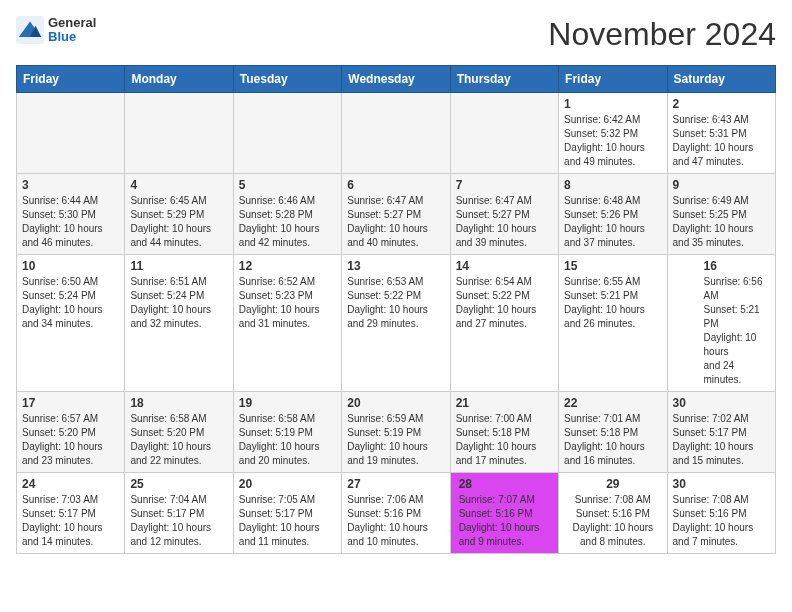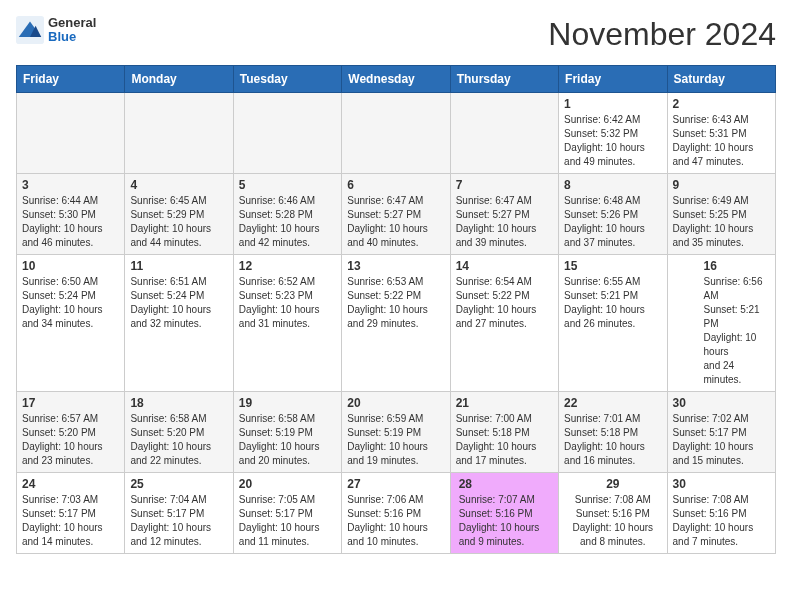--- a/index.html
+++ b/index.html
@@ -239,21 +239,21 @@
             <div class="day-info">Sunrise: 7:04 AM<br>Sunset: 5:17 PM<br>Daylight: 10 hours<br>and 12 minutes.</div>
           </td>
           <td style="background: rgb(255, 255, 255);">
             <span class="day-number">20</span>
             <div class="day-info">Sunrise: 7:05 AM<br>Sunset: 5:17 PM<br>Daylight: 10 hours<br>and 11 minutes.</div>
           </td>
           <td style="background: rgb(255, 255, 255);">
             <span class="day-number">27</span>
             <div class="day-info">Sunrise: 7:06 AM<br>Sunset: 5:16 PM<br>Daylight: 10 hours<br>and 10 minutes.</div>
           </td>
-          <td style="background: #f0abfc; padding-left: 8px;">
+          <td style="background: #d946ef; padding-left: 8px;">
             <span class="day-number">28</span>
             <div class="day-info">Sunrise: 7:07 AM<br>Sunset: 5:16 PM<br>Daylight: 10 hours<br>and 9 minutes.</div>
           </td>
           <td style="background: rgb(255, 255, 255); text-align: center;">
             <span class="day-number">29</span>
             <div class="day-info">Sunrise: 7:08 AM<br>Sunset: 5:16 PM<br>Daylight: 10 hours<br>and 8 minutes.</div>
           </td>
           <td style="background: rgb(255, 255, 255);">
             <span class="day-number">30</span>
             <div class="day-info">Sunrise: 7:08 AM<br>Sunset: 5:16 PM<br>Daylight: 10 hours<br>and 7 minutes.</div>

